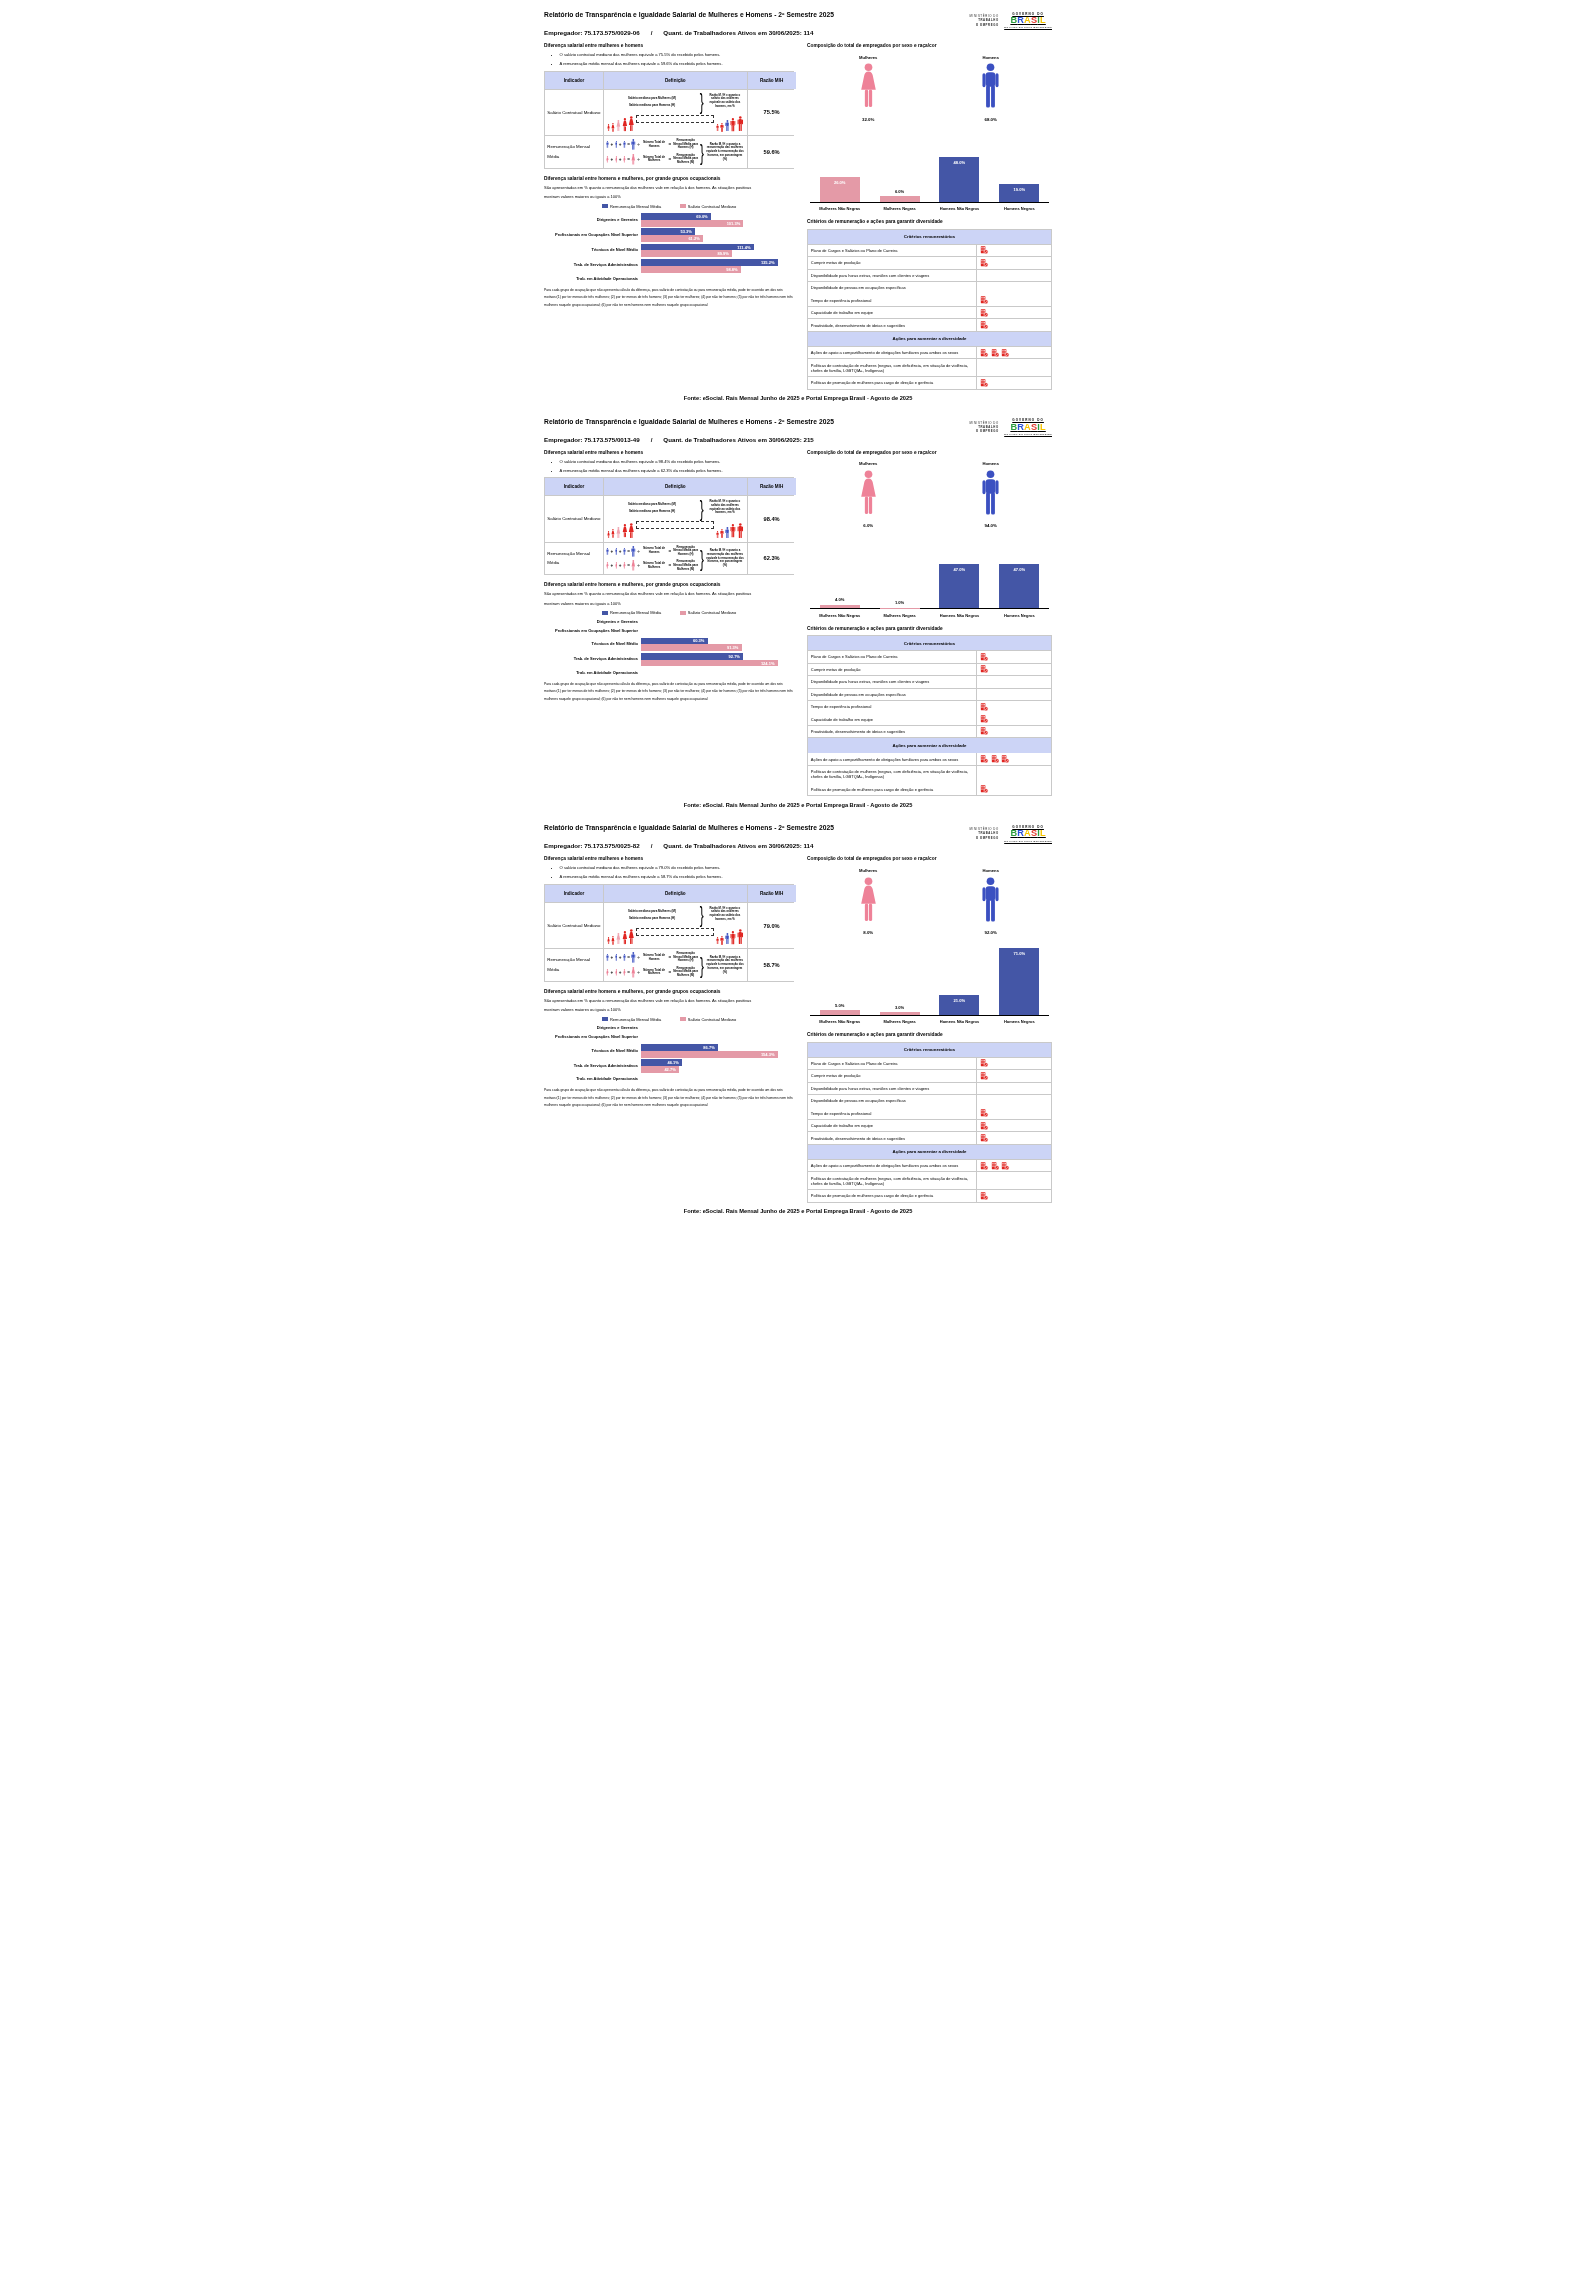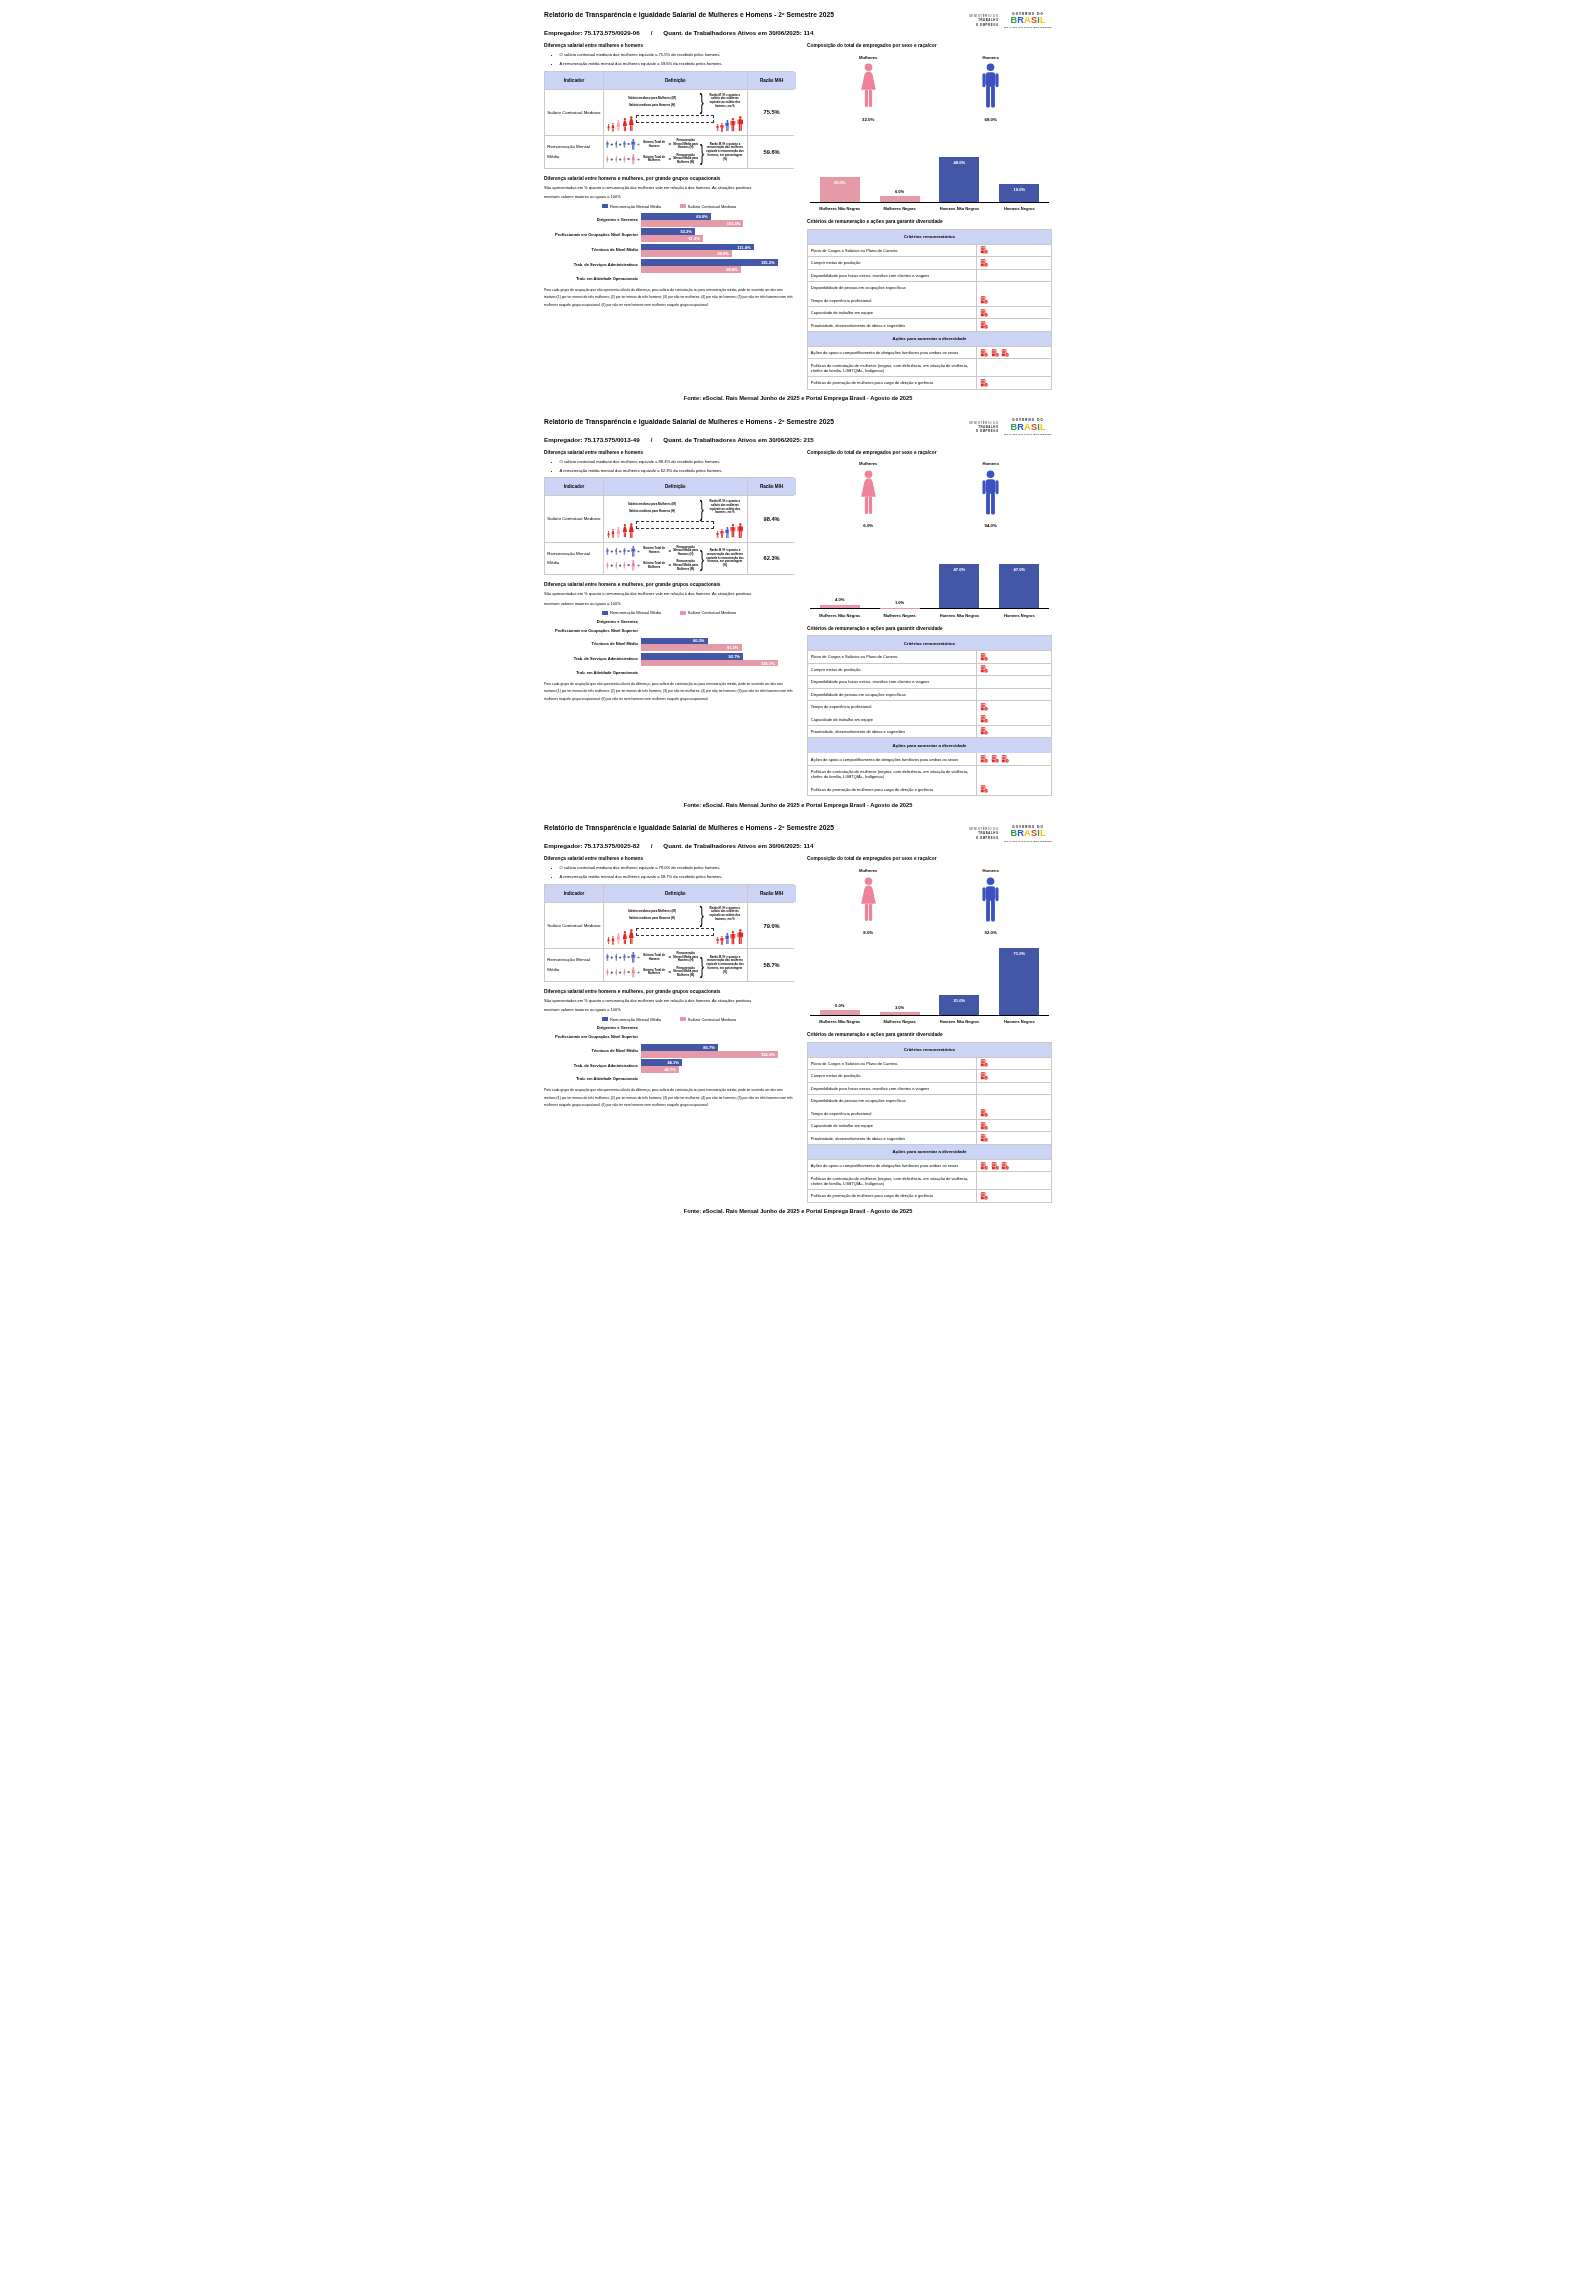--- a/index.html
+++ b/index.html
@@ -5,21 +5,21 @@
   html,body{margin:0;padding:0;background:#fff;font-family:"Liberation Sans",sans-serif;color:#000;}
   .page{width:532px;min-height:382px;margin:0 auto;box-sizing:border-box;padding:11px 12px 1.8px;background:#fff;}
   
   .page-header{display:flex;justify-content:space-between;align-items:flex-start;}
   .title{font-size:6.7px;font-weight:bold;letter-spacing:0.05px;}
   .subtitle{font-size:6.2px;font-weight:bold;margin-top:11px;}
   .subtitle .sep{margin:0 11px;}
   .logo-block{display:flex;align-items:center;gap:5.5px;margin-top:0.9px;}
   .ministry{font-size:2.8px;letter-spacing:0.6px;text-align:right;line-height:1.6;color:#222;}
   .ministry .b{font-weight:bold;}
-  .gov{text-align:center;}
+  .gov{text-align:center;text-decoration:underline;}
   .gov-top{font-size:3px;font-weight:bold;letter-spacing:1.1px;}
   .brasil{font-size:9.2px;font-weight:800;letter-spacing:0.2px;line-height:1;margin-top:0.5px;}
   .gov-tag{font-size:2.5px;font-weight:bold;letter-spacing:0.3px;margin-top:0.9px;color:#222;}
   
   .cols{display:flex;gap:13px;margin-top:7.3px;}
   .col.left{width:250px;flex:none;}
   .col.right{flex:1;min-width:0;}
   .sec-title{font-size:4.8px;font-weight:bold;}
   .bullets{margin:4.1px 0 4.6px 0;padding-left:15.6px;font-size:4.1px;}
   .bullets li{margin:3.7px 0;}

